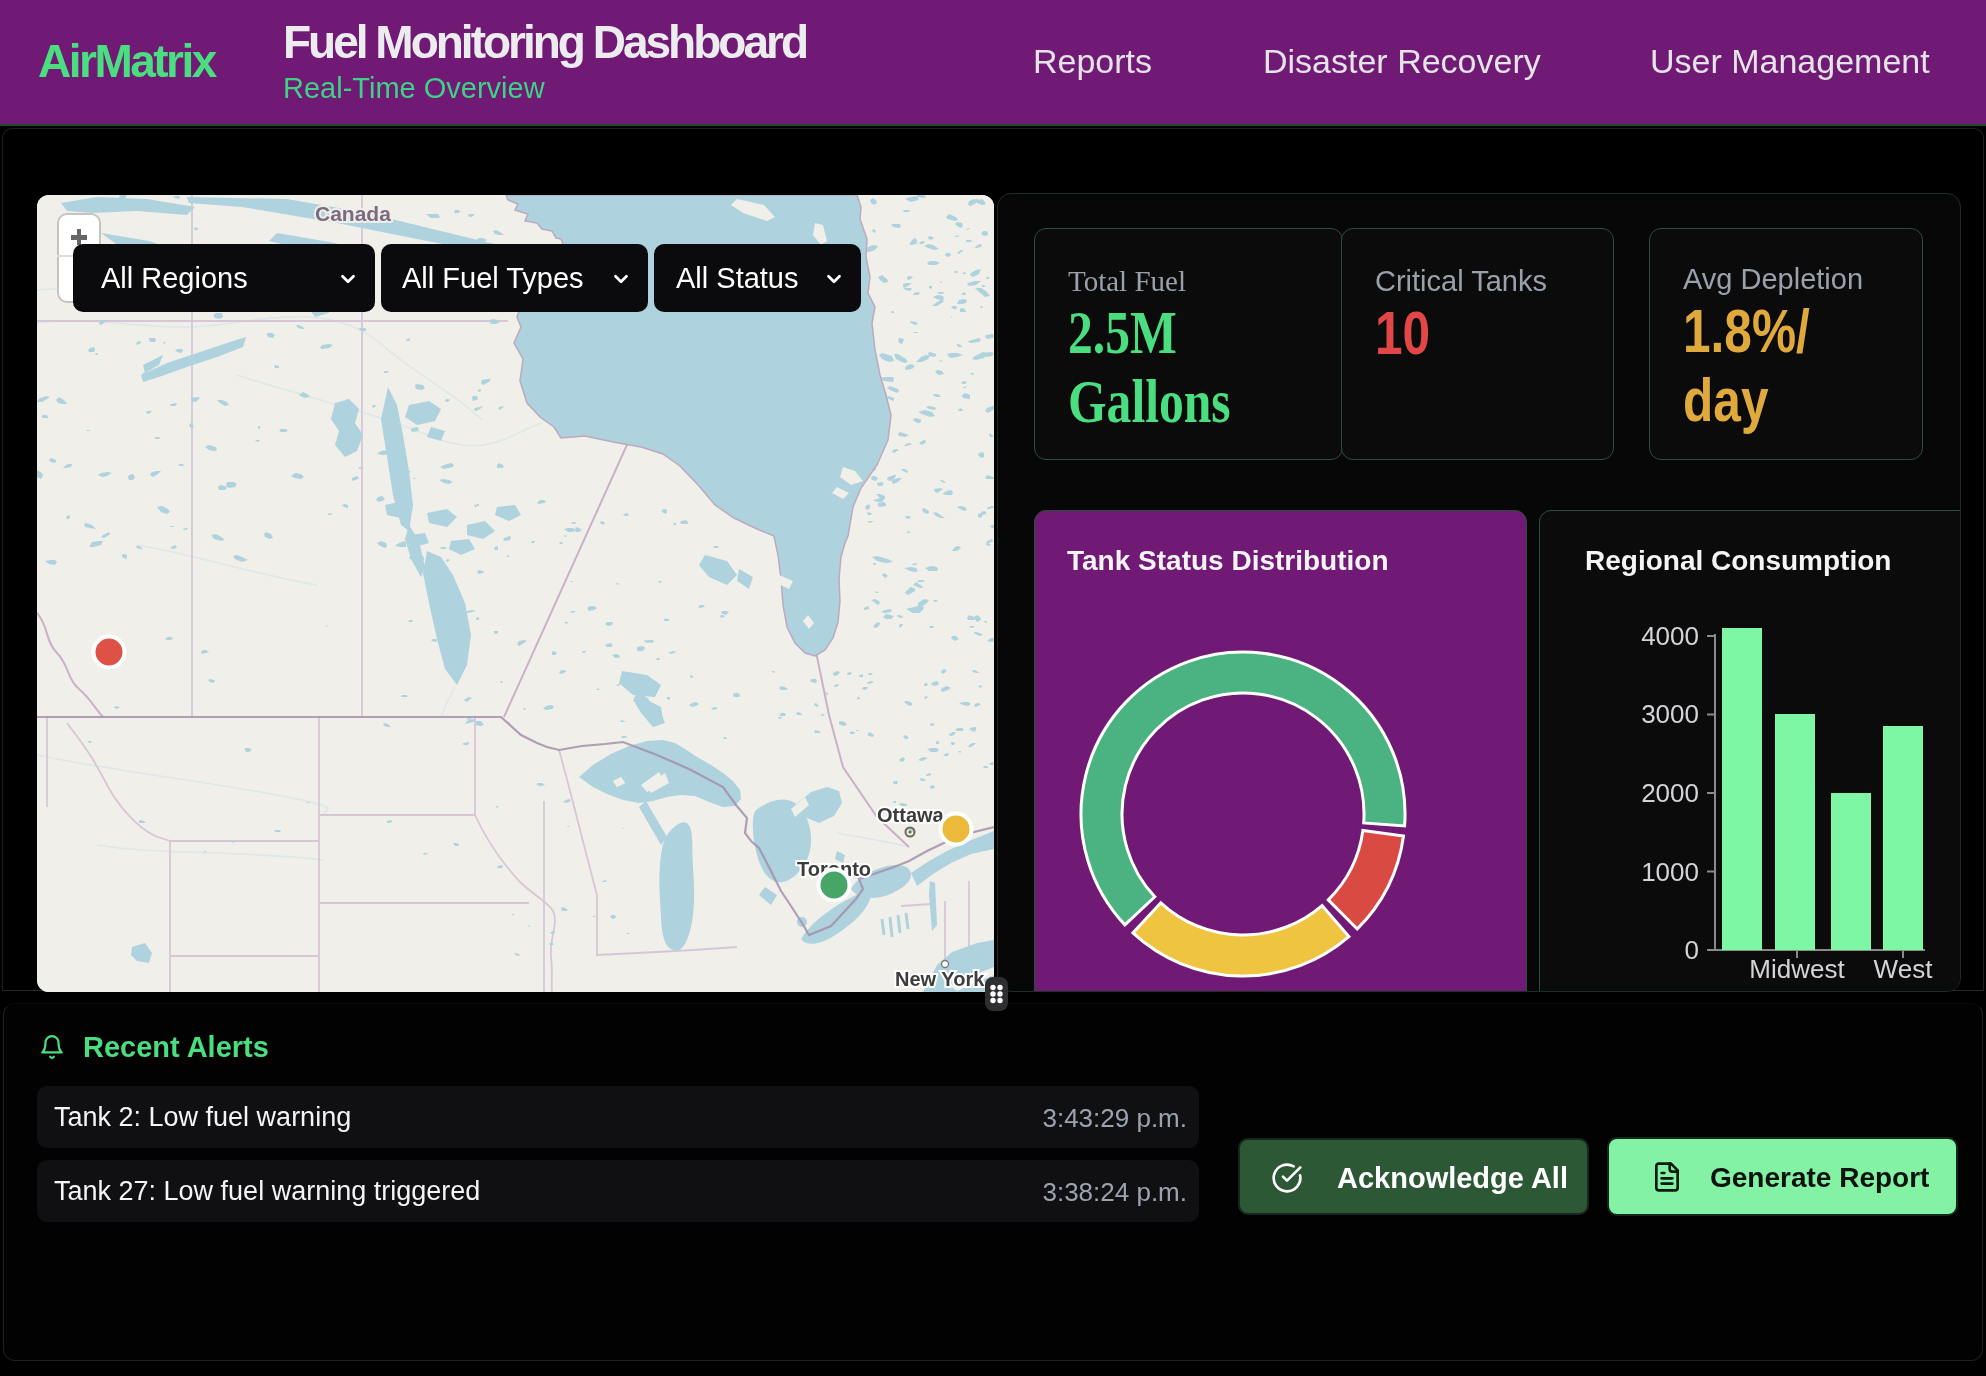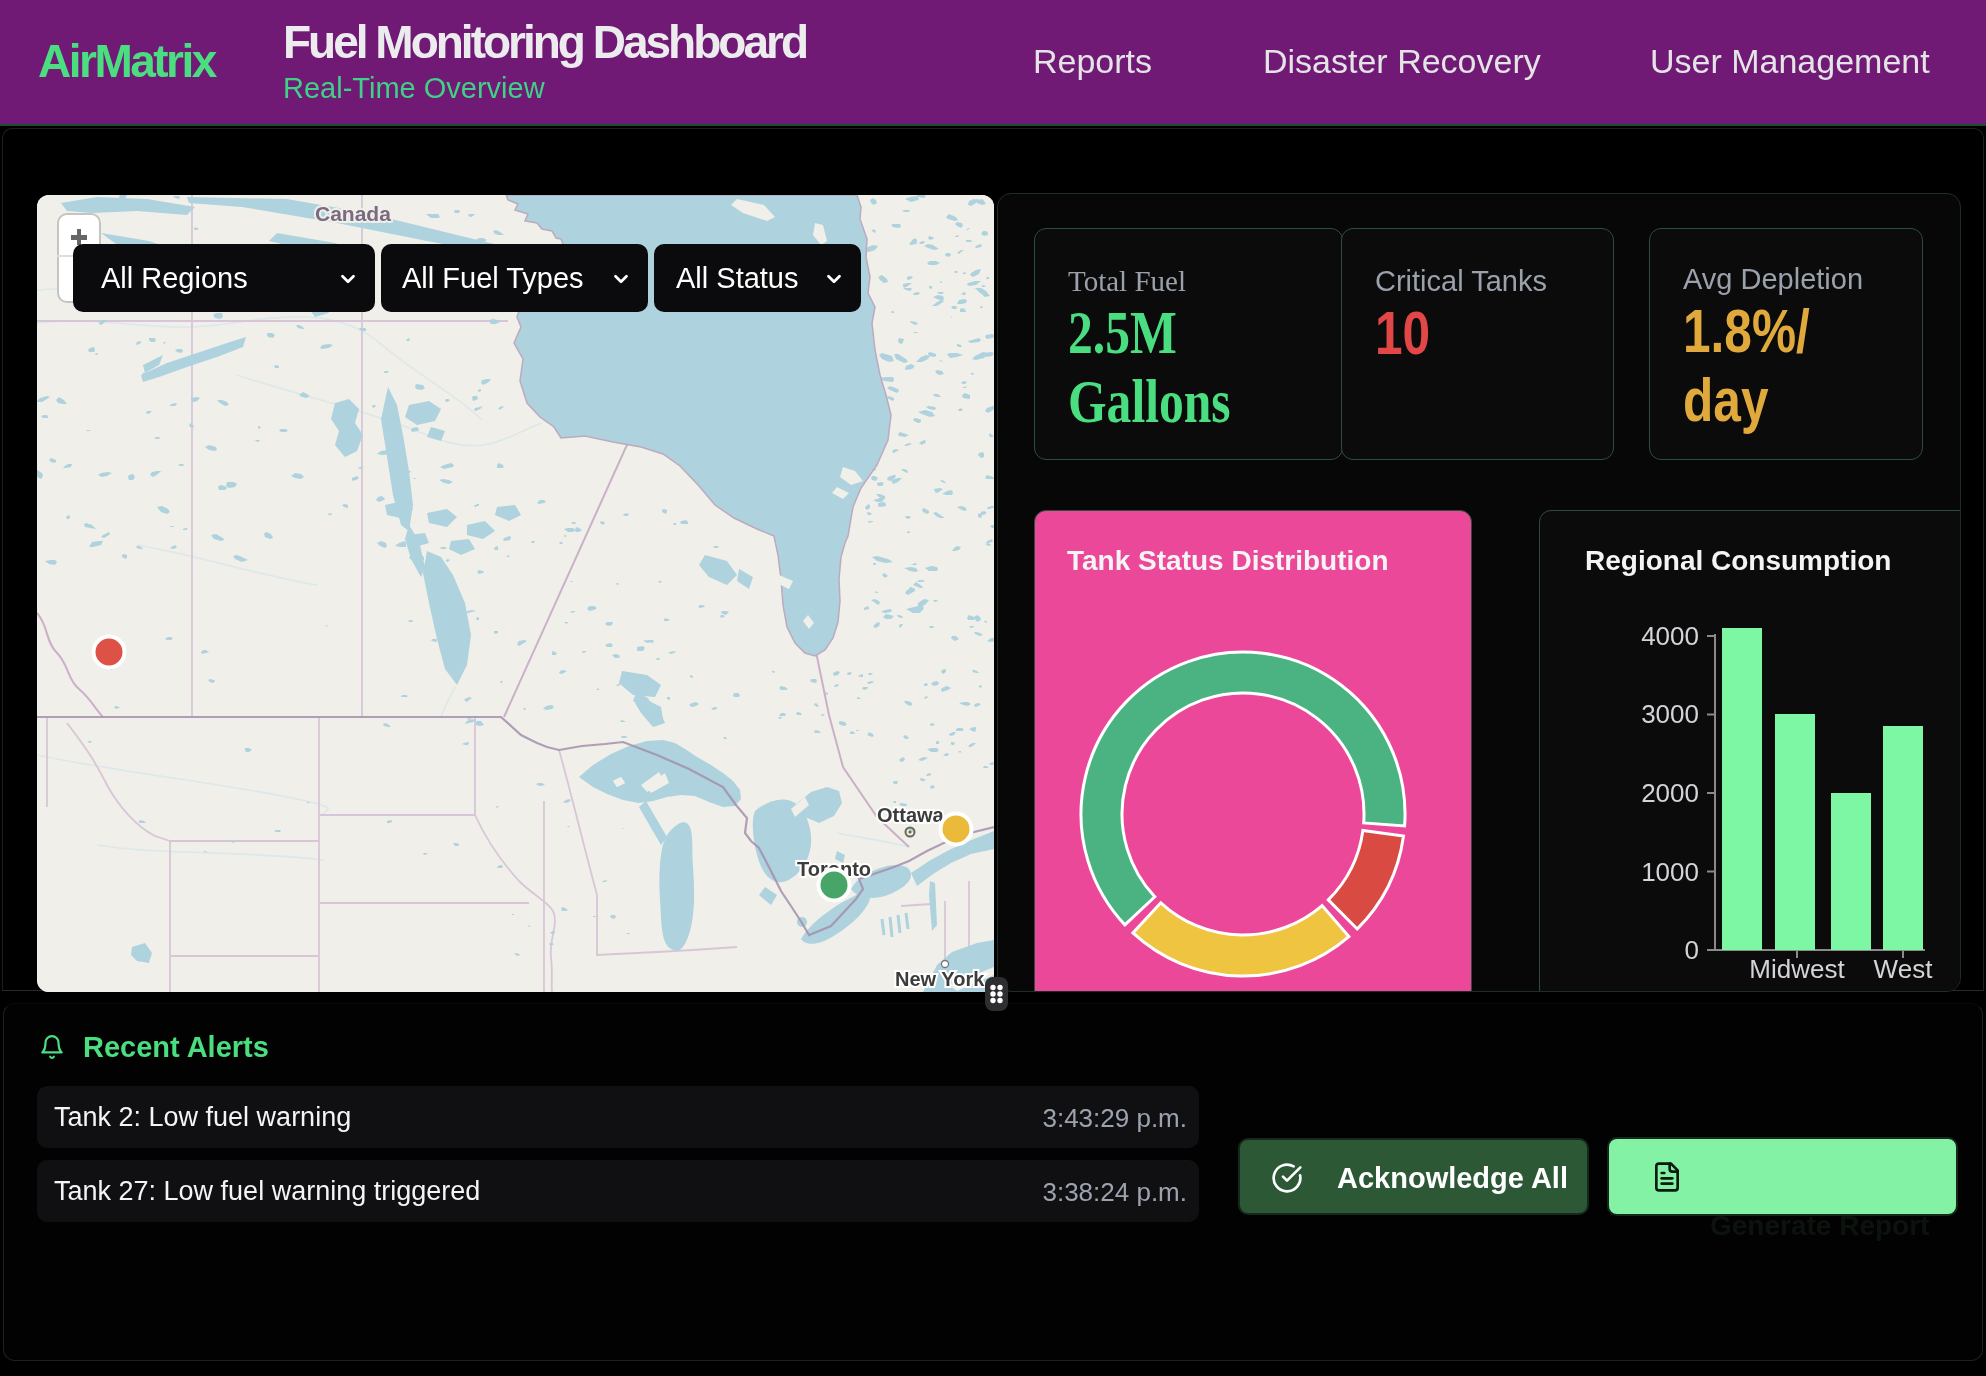--- a/index.html
+++ b/index.html
@@ -602,21 +602,21 @@
     </div>
     <div class="abs" style="left:343px;top:34px;width:273px;height:232px;background:#0b0b0c;border:1px solid #2c4f3b;border-radius:12px;padding:36px 0 0 33px;">
       <div style="font-size:29px;color:#9aa1ab;">Critical Tanks</div>
       <div style="font-size:62px;font-weight:700;color:#e14747;line-height:69px;margin-top:0;transform:scaleX(0.80);transform-origin:left top;">10</div>
     </div>
     <div class="abs" style="left:651px;top:34px;width:274px;height:232px;background:#0b0b0c;border:1px solid #2c4f3b;border-radius:12px;padding:34px 0 0 33px;">
       <div style="font-size:29px;color:#9aa1ab;">Avg Depletion</div>
       <div style="font-size:62px;font-weight:700;color:#e0a93c;line-height:69px;margin-top:0;width:260px;transform:scaleX(0.80);transform-origin:left top;">1.8%/ day</div>
     </div>
 
-    <div class="abs" style="left:36px;top:316px;width:438px;height:500px;background:#ec4899;border:1px solid #2c4f3b;border-radius:12px;padding-left:40px;">
+    <div class="abs" style="left:36px;top:316px;width:493px;height:500px;background:#701a75;border:1px solid #2c4f3b;border-radius:12px;padding-left:40px;">
       <div class="abs" style="left:32px;top:34px;font-size:28px;font-weight:700;color:#f4f4f5;">Tank Status Distribution</div>
       <svg class="abs" style="left:0px;top:0px;" width="423" height="483" viewBox="0 0 423 483">
         <g stroke="#fff" stroke-width="3">
           <path fill="#4bb381" d="M89.9 413.9 A162.0 162.0 0 1 1 369.6 314.9 L328.7 311.9 A121.0 121.0 0 1 0 119.8 385.8 Z"></path>
           <path fill="#d94a43" d="M368.5 325.0 A162.0 162.0 0 0 1 322.2 418.0 L293.3 388.9 A121.0 121.0 0 0 0 327.9 319.4 Z"></path>
           <path fill="#eec441" d="M313.9 425.6 A162.0 162.0 0 0 1 97.9 421.9 L125.8 391.8 A121.0 121.0 0 0 0 287.1 394.6 Z"></path>
         </g>
       </svg>
     </div>
 
@@ -688,15 +688,15 @@
     <div class="abs" style="left:97px;top:22px;font-size:29px;font-weight:700;color:#fff;">Acknowledge All</div>
   </div>
   <div class="abs" style="left:1603px;top:133px;width:351px;height:79px;background:#83f2a4;border:2px solid #17271c;border-radius:10px;">
     <svg class="abs" style="left:42px;top:22px;" width="32" height="32" viewBox="0 0 24 24" fill="none" stroke="#0c1a10" stroke-width="2" stroke-linecap="round" stroke-linejoin="round">
         <path d="M15 2H6a2 2 0 0 0-2 2v16a2 2 0 0 0 2 2h12a2 2 0 0 0 2-2V7Z"></path>
         <path d="M14 2v4a2 2 0 0 0 2 2h4"></path>
         <path d="M10 9H8"></path>
         <path d="M16 13H8"></path>
         <path d="M16 17H8"></path>
       </svg>
-    <div class="abs" style="left:101px;top:23px;font-size:28px;font-weight:700;color:#0c130e;margin-top:48px;">Generate Report</div>
+    <div class="abs" style="left:101px;top:23px;font-size:28px;font-weight:700;color:#0c130e;">Generate Report</div>
   </div>
 </div>
 
 </body></html>

